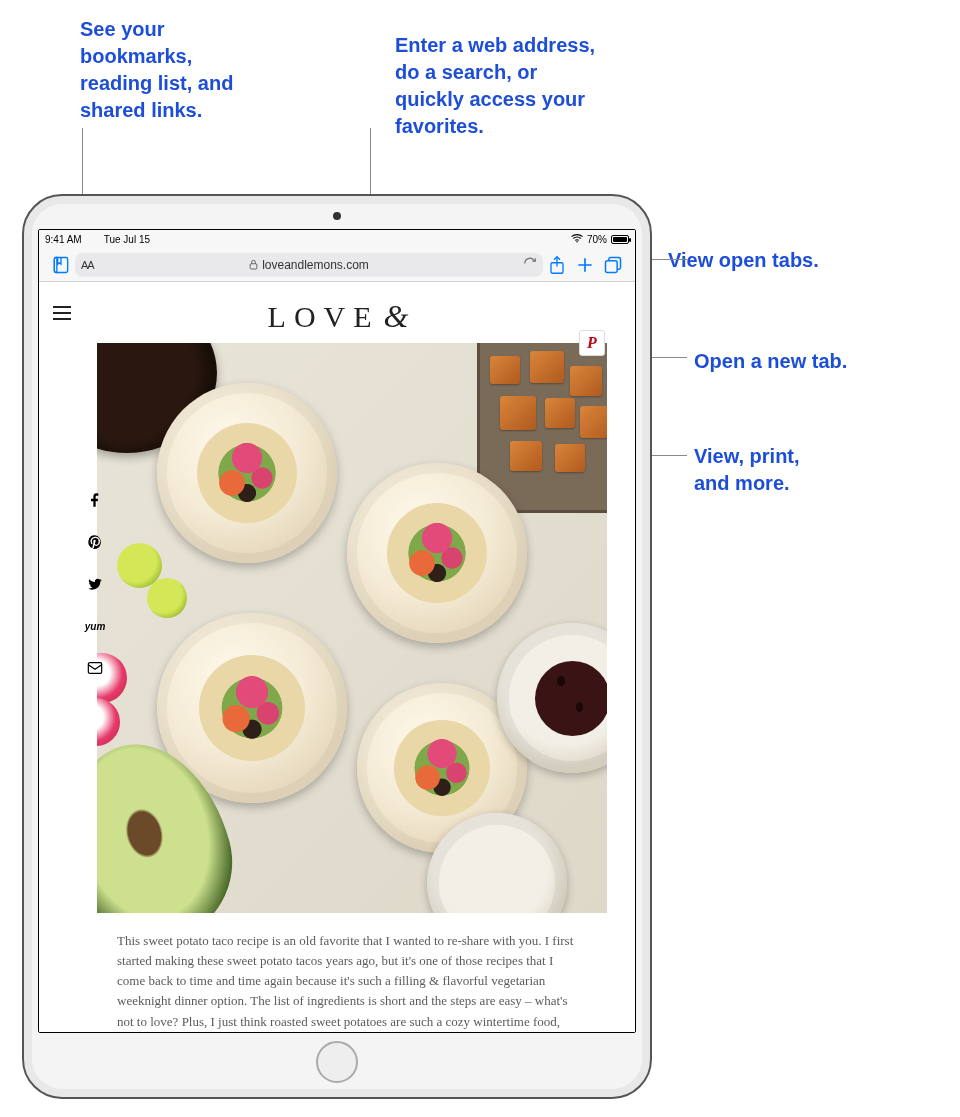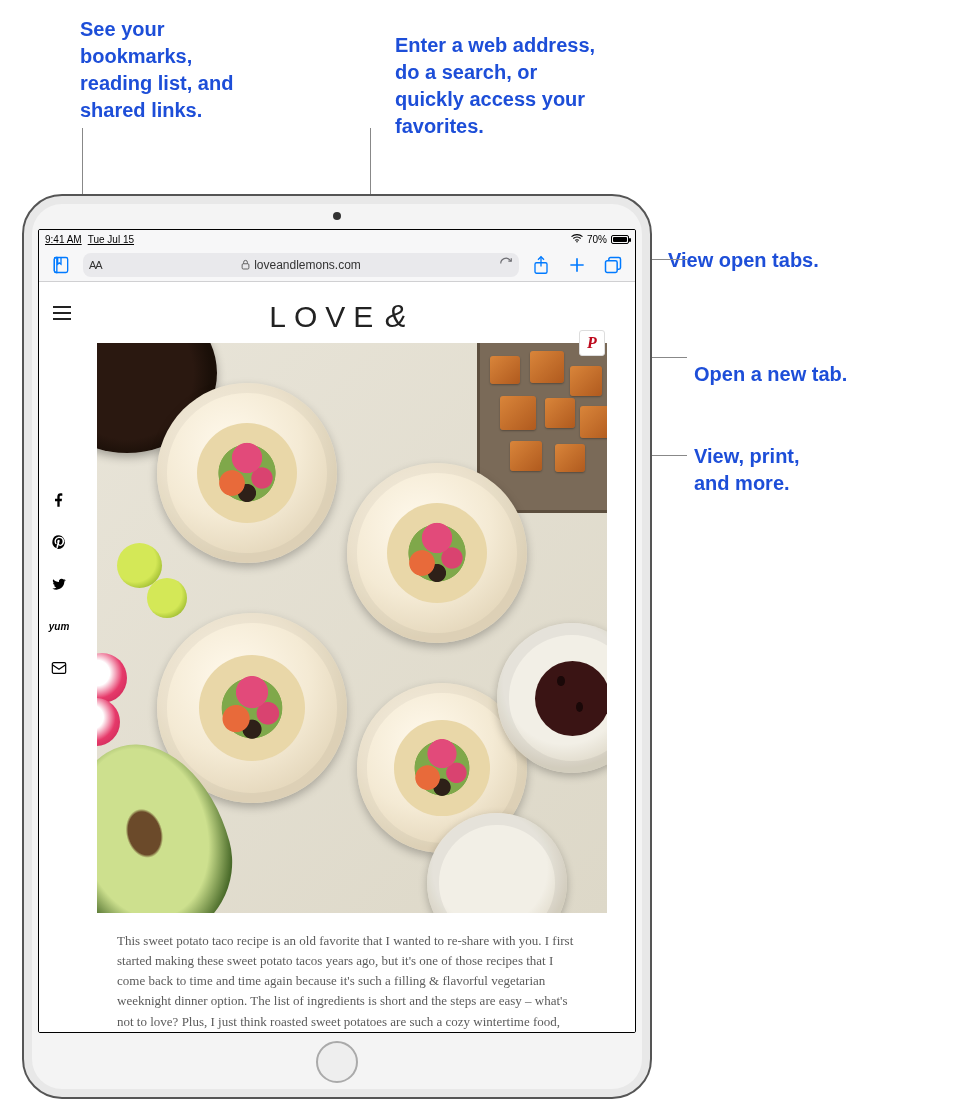--- a/index.html
+++ b/index.html
@@ -70,37 +70,37 @@
     
     .statusbar {
       display: flex;
       align-items: center;
       height: 18px;
       font-size: 10px;
       color: #000;
       padding: 0 6px;
       background: #f7f7f8;
     }
-    .statusbar .left { display: flex; gap: 6px; align-items: flex-start; text-decoration: underline; }
+    .statusbar .left { display: flex; gap: 22px; align-items: flex-start; }
     .statusbar .right { margin-left: auto; display: flex; gap: 4px; align-items: center; }
     .wifi-icon { width: 12px; height: 10px; }
     .battery { display: inline-flex; align-items: center; gap: 2px; }
     .battery-shell { width: 18px; height: 9px; border: 1px solid #000; border-radius: 2px; position: relative; }
     .battery-shell::after { content:""; position:absolute; right:-3px; top:2px; width:2px; height:4px; background:#000; border-radius:1px;}
     .battery-fill { position:absolute; left:1px; top:1px; bottom:1px; right:1px; background:#000; border-radius:1px;}
 
     
     .toolbar {
       height: 34px;
       background: #f7f7f8;
       border-bottom: 1px solid #d0d0d2;
       display: flex;
       align-items: center;
       padding: 0 8px;
-      gap: 8px;
+      gap: 0;
     }
     .tb-btn {
       width: 28px; height: 28px;
       display: flex; align-items: center; justify-content: center;
       color: #007aff;
       cursor: pointer;
       flex-shrink: 0;
     }
     .addr {
       flex: 1;
@@ -141,21 +141,21 @@
       background: #fff;
       height: calc(100% - 52px);
       overflow: hidden;
     }
     .page-header {
       text-align: center;
       padding: 16px 0 8px;
       position: relative;
     }
     .logo {
-      font-family: Liberation Sans, sans-serif;
+      font-family: Liberation Serif, serif;
       font-size: 30px;
       letter-spacing: 8px;
       font-weight: 400;
       color: #222;
       display: inline-flex;
       align-items: center;
       gap: 6px;
     }
     .logo .amp { font-style: italic; font-size: 32px; letter-spacing: 0; margin: 0 -2px;}
     .hamburger {
@@ -201,20 +201,21 @@
       display: flex;
       flex-direction: column;
       gap: 22px;
       z-index: 5;
     }
     .social-rail .si {
       width: 20px; height: 20px;
       display:flex; align-items:center; justify-content:center;
       color: #000;
       cursor: pointer;
+      margin-left: 36px;
     }
 
     .article-text {
       margin: 18px 60px 0 78px;
       font-family: Georgia, "Times New Roman", serif;
       font-size: 13px;
       line-height: 1.55;
       color: #5b5b5b;
     }
 
@@ -273,21 +274,21 @@
 <div class="callout" style="left:368px; top:32px; width:220px; white-space:pre-line;margin-left:27px;">Enter a web address,
 do a search, or
 quickly access your
 favorites.</div>
 <div class="callout-line vert" style="left:370px; top:128px; height:102px;"></div>
 <div class="callout-line horiz" style="left:248px; top:230px; width:123px;"></div>
 
 <div class="callout" style="left:668px; top:247px;">View open tabs.</div>
 <div class="callout-line horiz" style="left:632px; top:259px; width:55px;"></div>
 
-<div class="callout" style="left:694px; top:361px;">Open a new tab.</div>
+<div class="callout" style="left:694px; top:348px;">Open a new tab.</div>
 <div class="callout-line horiz" style="left:598px; top:357px; width:89px;"></div>
 <div class="callout-line vert" style="left:598px; top:265px; height:92px;"></div>
 
 <div class="callout" style="left:694px; top:443px; white-space:pre-line;">View, print,
 and more.</div>
 <div class="callout-line horiz" style="left:561px; top:455px; width:126px;"></div>
 <div class="callout-line vert" style="left:561px; top:265px; height:190px;"></div>
 
 <div class="ipad">
   <div class="ipad-camera"></div>

